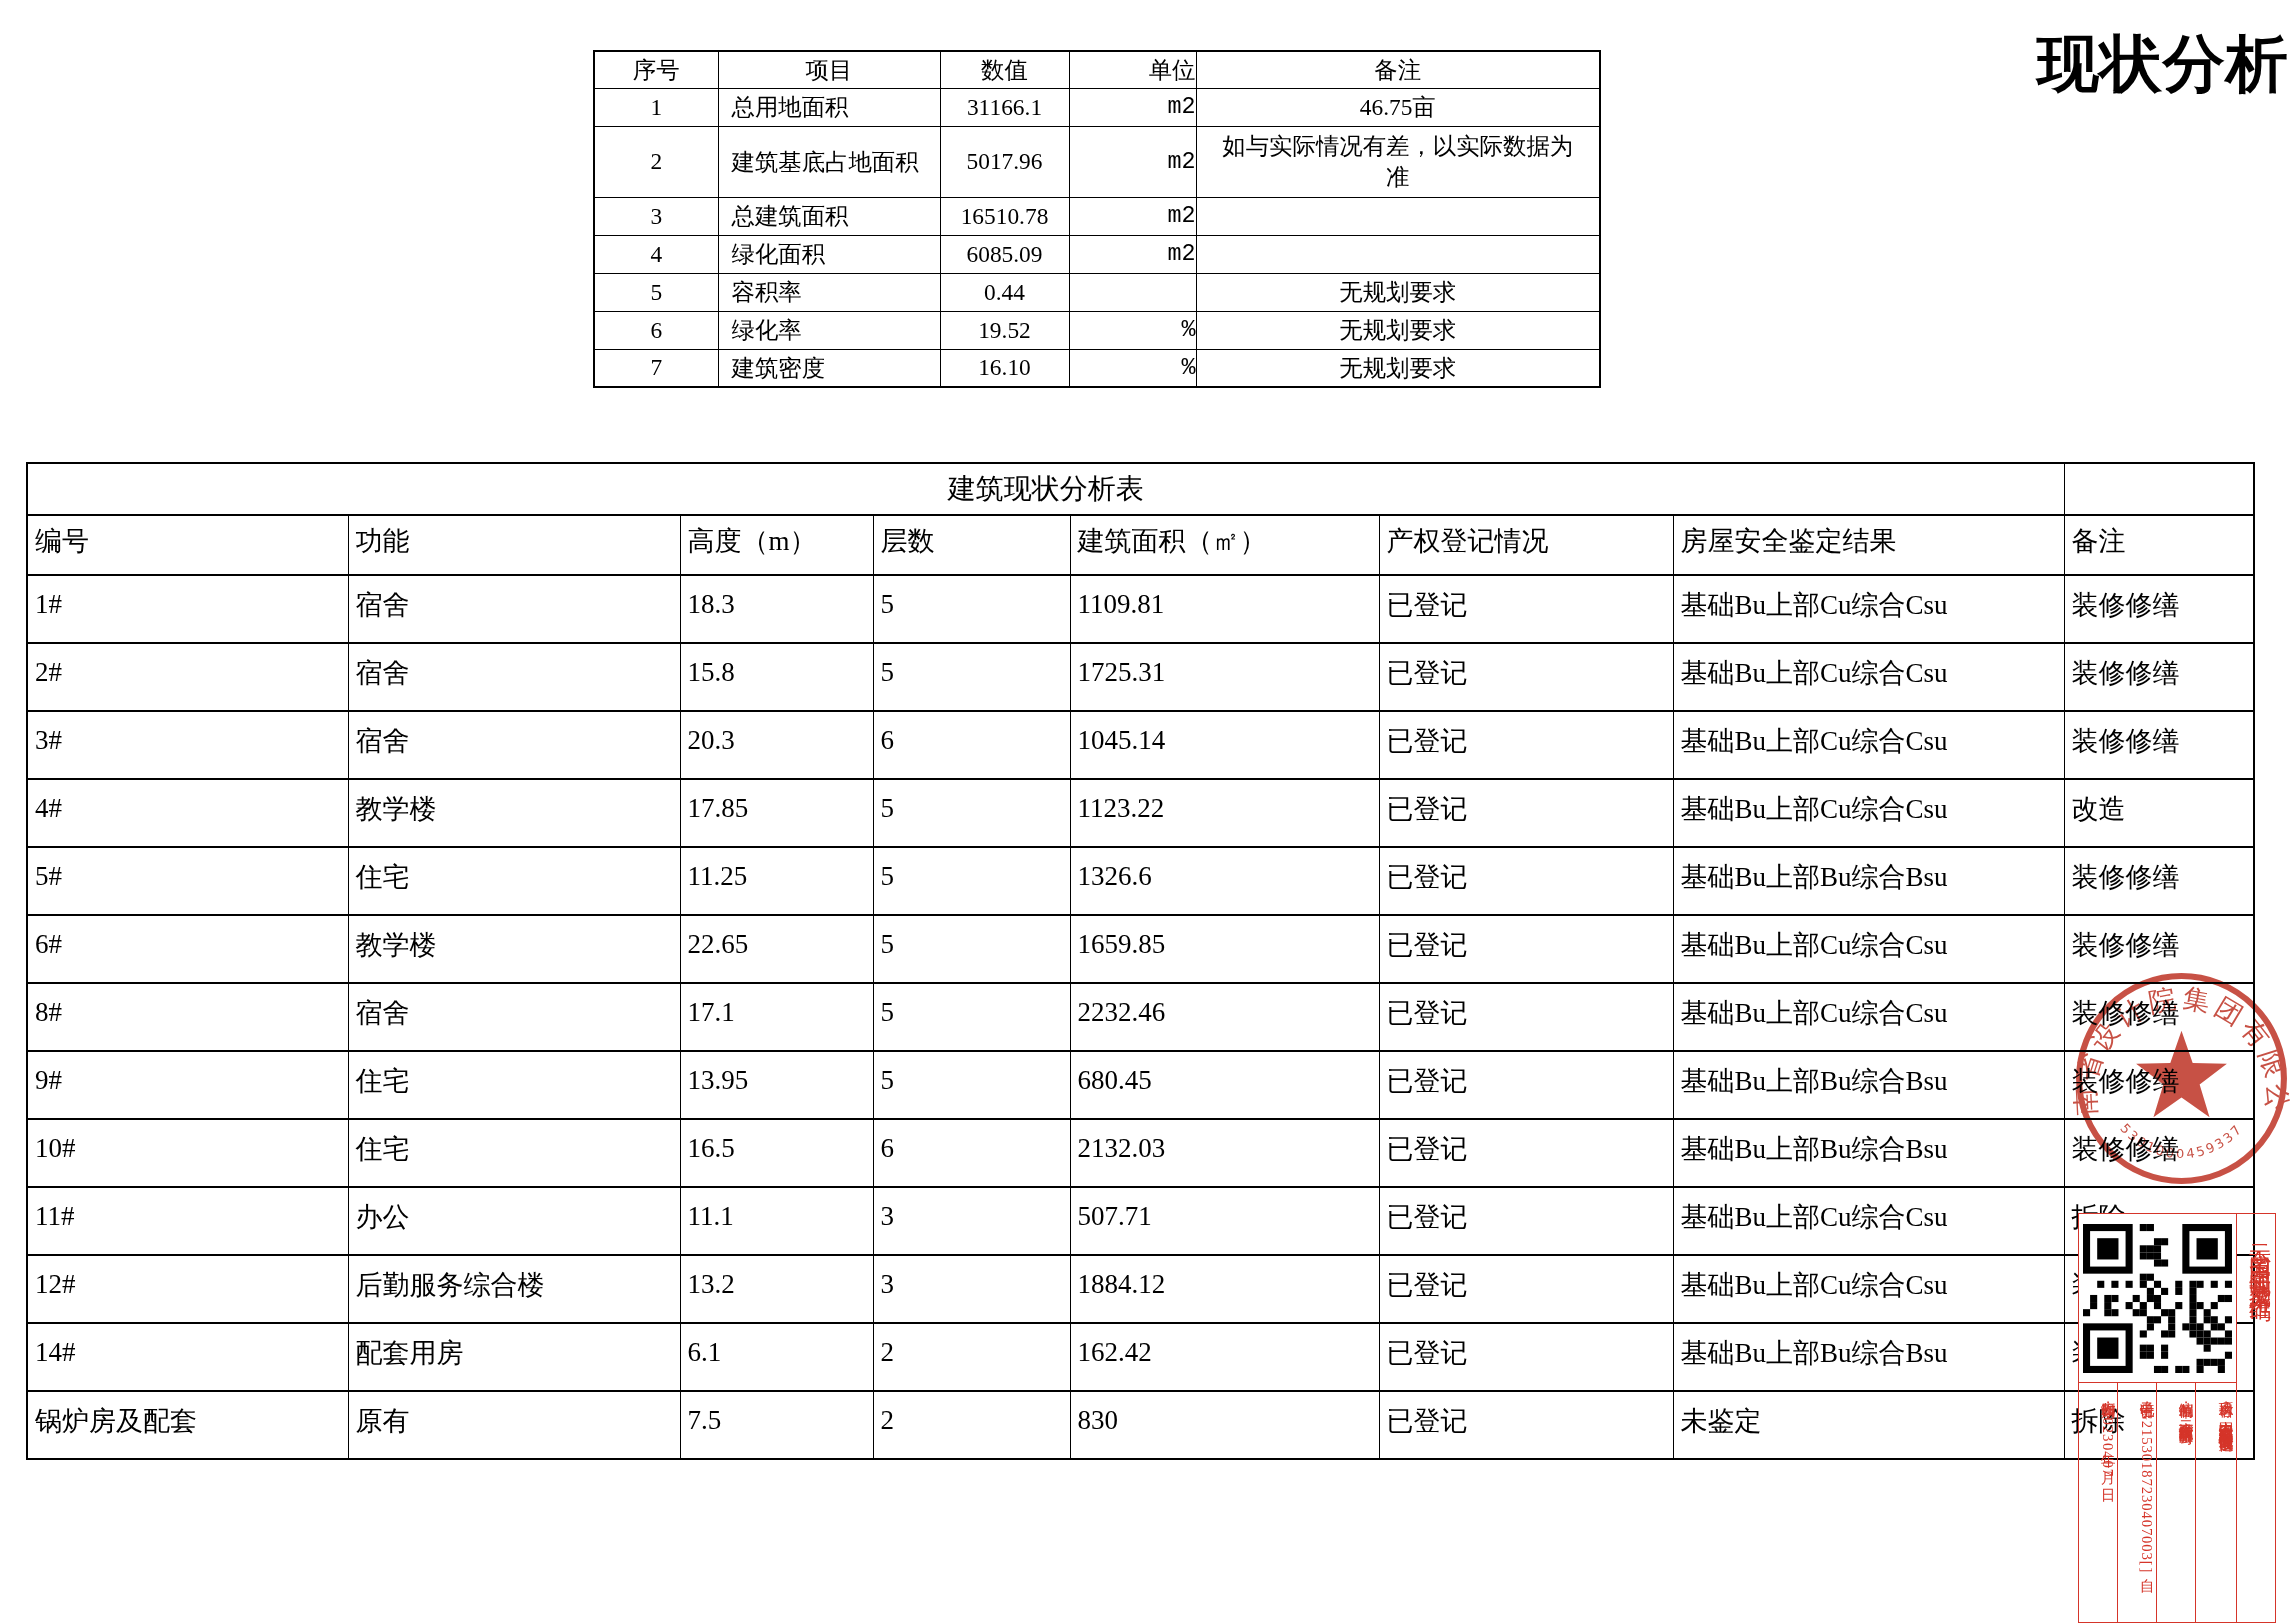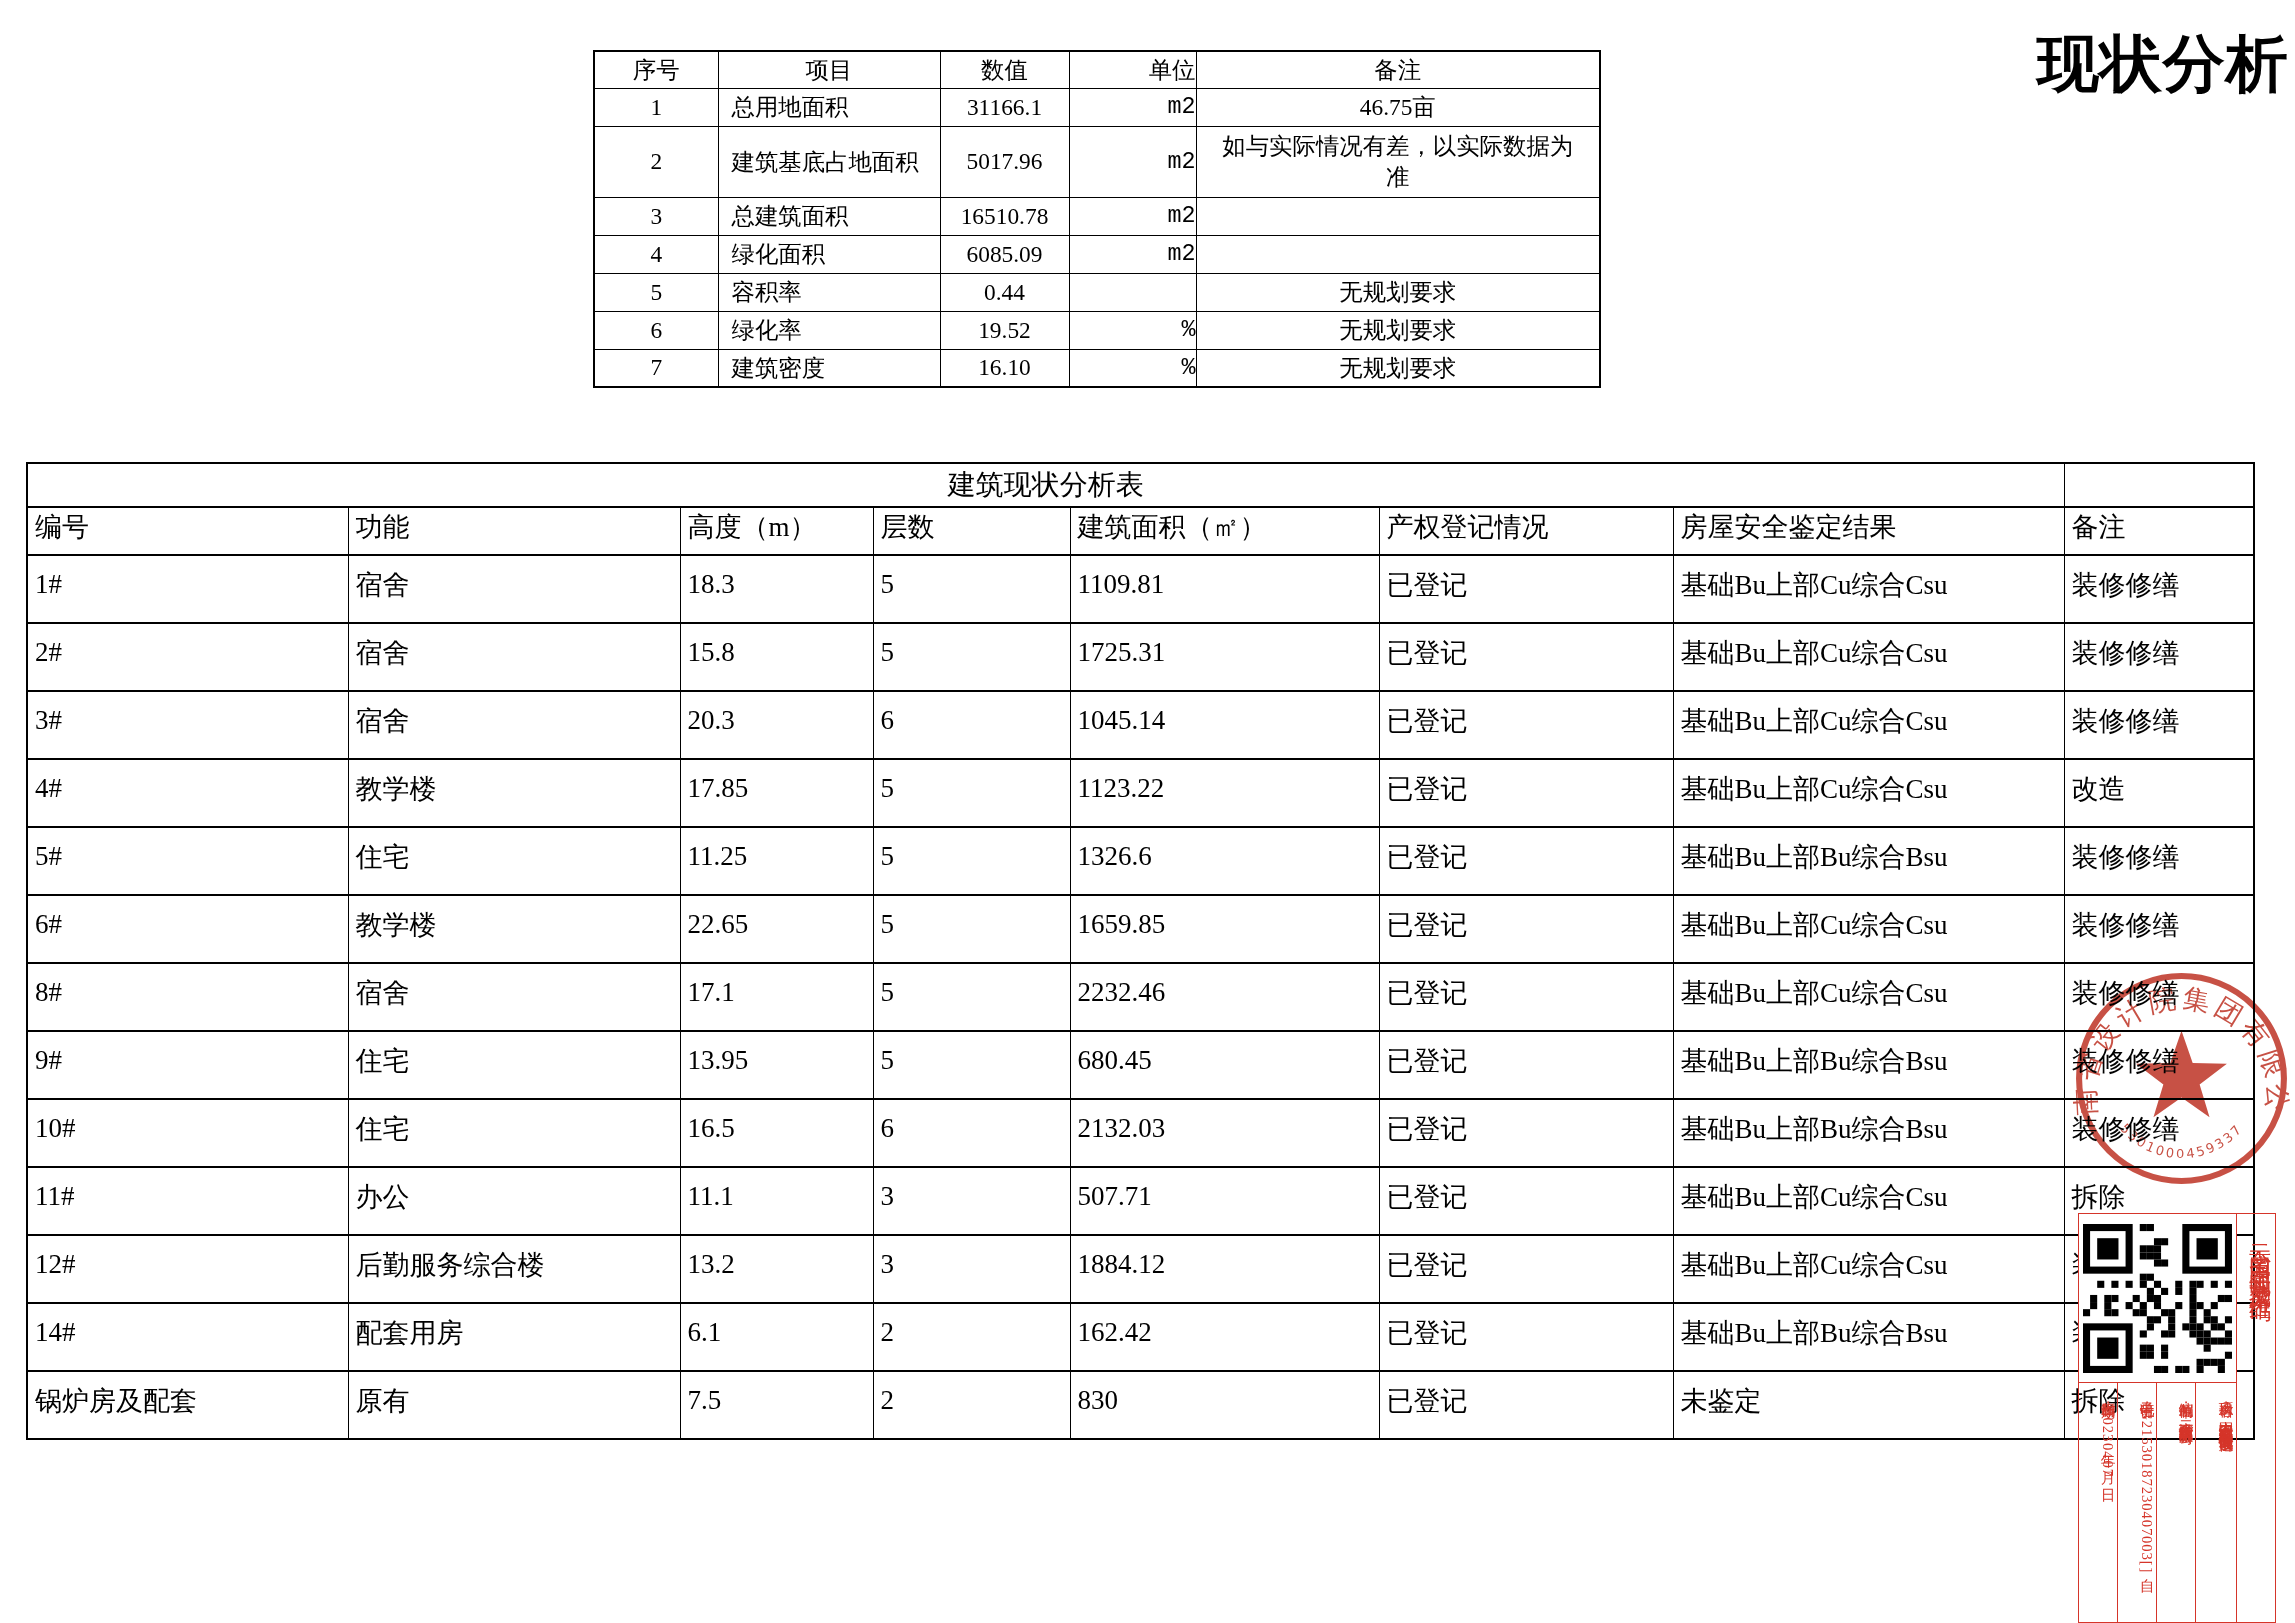--- a/index.html
+++ b/index.html
@@ -32,22 +32,22 @@
   table.tt td.c4, table.tt th.c4 { text-align:center; padding:0 17.4px; line-height:1.3; }
   
   .mt-wrap { position:absolute; left:26px; top:462px; }
   table.mt { border-collapse:collapse; table-layout:fixed; width:2227px; border:2.6px solid #000; }
   table.mt td, table.mt th {
     border-left:1.7px solid #000; border-right:1.7px solid #000;
     border-top:2.6px solid #000; border-bottom:2.6px solid #000;
     font-size:27px; font-weight:normal; text-align:left;
     padding:0 7px 8.7px 7px; vertical-align:middle; overflow:hidden; white-space:nowrap;
   }
-  table.mt .mt-title { height:44px; text-align:center; font-size:28px; padding:0; }
-  table.mt tr.mt-head { height:48px; }
+  table.mt .mt-title { height:52px; text-align:center; font-size:28px; padding:0; }
+  table.mt tr.mt-head { height:60px; }
   table.mt tr.mt-row { height:68px; }
   
   .stamp {
     position:absolute; left:2073px; top:970px; width:217px; height:217px;
     mix-blend-mode:multiply; opacity:0.88; z-index:6; pointer-events:none;
   }
   
   .qr-box {
     position:absolute; left:2078px; top:1213px; width:198px; height:410px;
     border:1.7px solid var(--red); z-index:5; display:flex;

